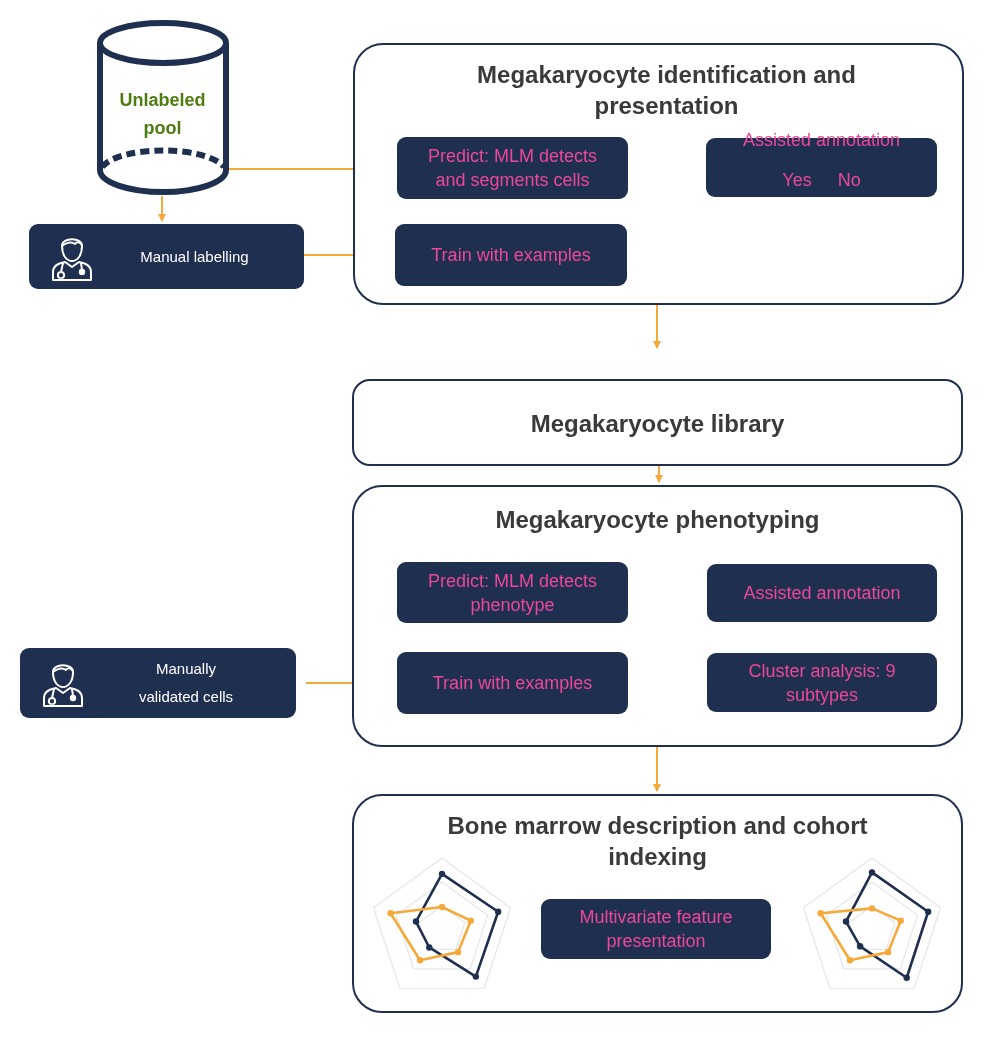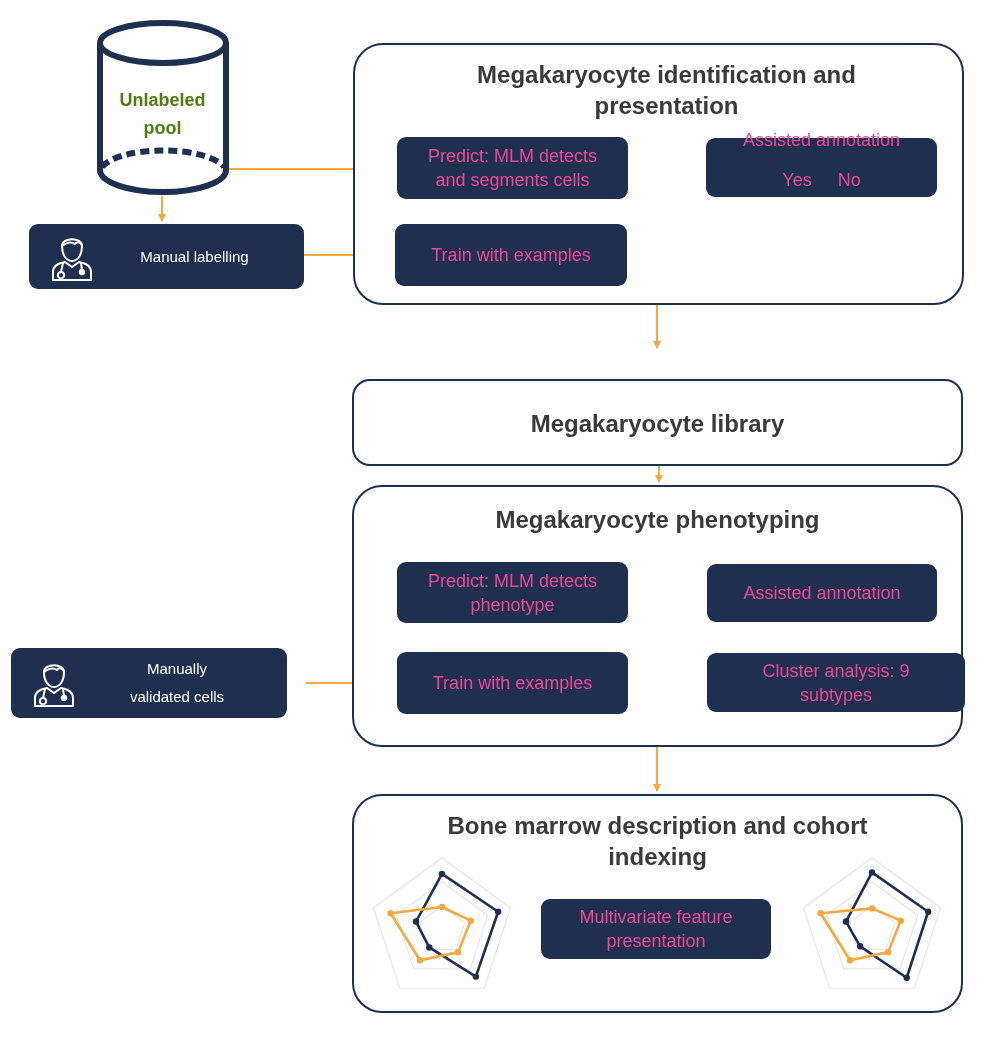--- a/index.html
+++ b/index.html
@@ -66,21 +66,21 @@
       <path d="M13,14 C17,11 22,9 26,12 C28,9 31,10 33,13"></path>
       <path d="M4,48 L4,40 C4,34 10,31 16,30 L23,35 L30,30 C36,31 42,34 42,40 L42,48 Z"></path>
       <path d="M14,31 L12,40 C8,40 8,46 11,46 M12,40 C16,40 16,46 13,46"></path>
       <path d="M32,31 L33,38"></path>
       <circle cx="33" cy="40" r="2.2" fill="#ffffff"></circle>
     </g>
   </svg>
   <div class="txt">Manual labelling</div>
 </div>
 
-<div class="human" style="left:11px;top:648px;width:276px;height:70px;">
+<div class="human" style="left:20px;top:648px;width:276px;height:70px;">
   <svg class="icon" viewBox="0 0 46 50">
     <g fill="none" stroke="#ffffff" stroke-width="2" stroke-linecap="round" stroke-linejoin="round">
       <path d="M13,14 C13,5 33,5 33,14 C33,24 28,29 23,29 C18,29 13,24 13,14 Z"></path>
       <path d="M13,14 C17,11 22,9 26,12 C28,9 31,10 33,13"></path>
       <path d="M4,48 L4,40 C4,34 10,31 16,30 L23,35 L30,30 C36,31 42,34 42,40 L42,48 Z"></path>
       <path d="M14,31 L12,40 C8,40 8,46 11,46 M12,40 C16,40 16,46 13,46"></path>
       <path d="M32,31 L33,38"></path>
       <circle cx="33" cy="40" r="2.2" fill="#ffffff"></circle>
     </g>
   </svg>
@@ -126,21 +126,21 @@
     <div>Predict: MLM detects</div>
     <div>phenotype</div>
   </div>
 </div>
 <div class="box" style="left:397px;top:652px;width:231px;height:62px;">
   <div>Train with examples</div>
 </div>
 <div class="box" style="left:707px;top:564px;width:230px;height:58px;">
   <div>Assisted annotation</div>
 </div>
-<div class="box" style="left:707px;top:653px;width:258px;height:59px;">
+<div class="box" style="left:707px;top:653px;width:230px;height:59px;">
   <div class="lines">
     <div>Cluster analysis: 9</div>
     <div>subtypes</div>
   </div>
 </div>
 
 <div class="container" style="left:352px;top:794px;width:611px;height:219px;">
   <div class="ctitle" style="top:14px;">
     <div>Bone marrow description and cohort</div>
     <div>indexing</div>

